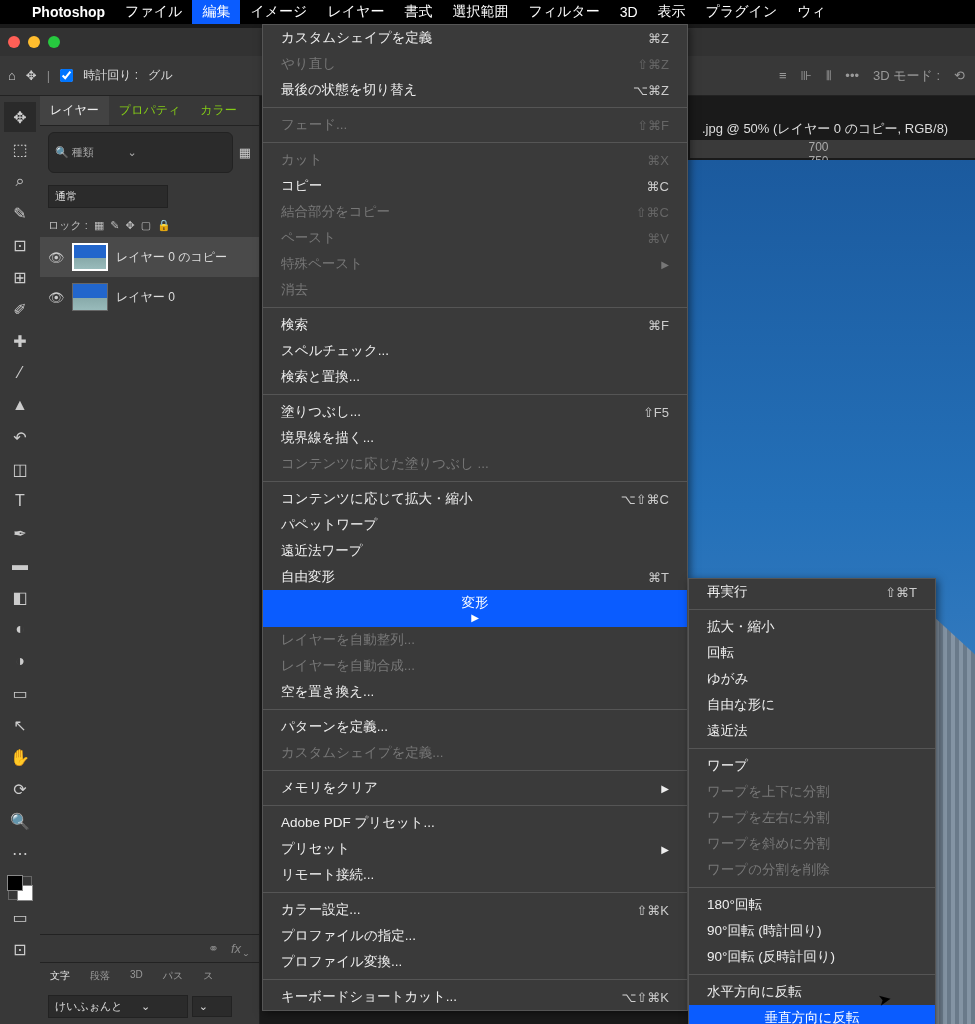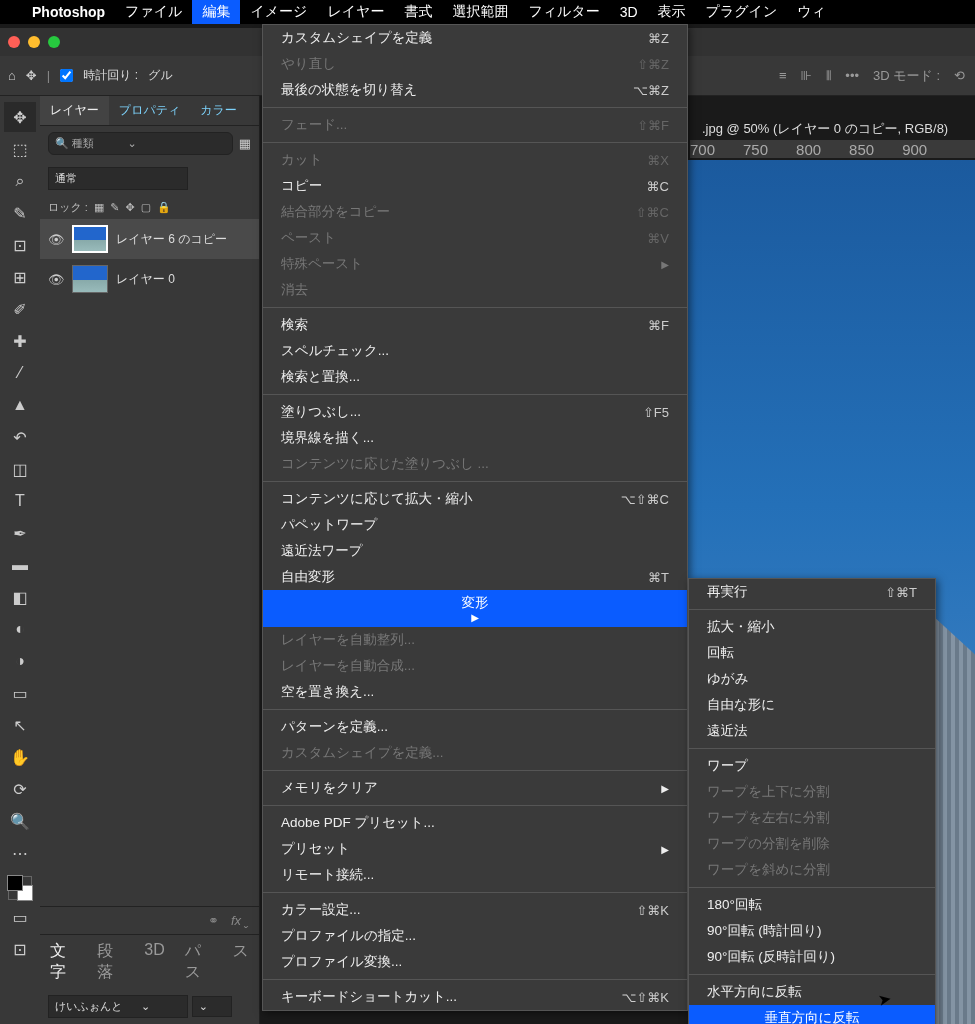--- a/index.html
+++ b/index.html
@@ -10,46 +10,46 @@
 .menubar .appname { font-weight: 700; }
 .menubar .active { background: #0a5cff; }
 .winctrl { position: absolute; top: 28px; left: 0; width: 975px; height: 28px; background: #323232; display: flex; align-items: center; padding: 0 8px; gap: 8px; }
 .tl { width: 12px; height: 12px; border-radius: 50%; }
 .tl.r { background: #ff5f56; } .tl.y { background: #ffbd2e; } .tl.g { background: #27c93f; }
 .doctitle { position: absolute; right: 0; top: 30px; color: #bbb; font-size: 13px; }
 .optbar { position: absolute; top: 56px; left: 0; width: 975px; height: 40px; background: #383838; display: flex; align-items: center; padding: 0 8px; gap: 10px; border-bottom: 1px solid #222; }
 .optbar .sel { color: #ddd; font-size: 12px; }
 .optbar .rtools { position: absolute; right: 10px; display: flex; gap: 14px; align-items: center; color: #999; }
 .tabname { padding: 4px 10px; color: #ccc; font-size: 12px; }
-.ruler { position: absolute; top: 140px; left: 690px; right: 0; height: 18px; background: #3a3a3a; color: #aaa; font-size: 15px; display: flex; align-items: center; }
+.ruler { position: absolute; top: 140px; left: 690px; right: 0; height: 18px; background: #3a3a3a; color: #aaa; font-size: 12px; display: flex; align-items: center; flex-direction: column; }
 .ruler span { margin-right: 28px; }
 .toolbar { position: absolute; top: 96px; left: 0; width: 40px; bottom: 0; background: #383838; display: flex; flex-direction: column; align-items: center; padding-top: 6px; gap: 2px; }
 .tool { width: 32px; height: 30px; display: flex; align-items: center; justify-content: center; color: #ccc; font-size: 16px; }
 .tool.sel { background: #2a2a2a; }
 .swatch { width: 24px; height: 24px; border: 1px solid #666; margin-top: 6px; position: relative; }
 .swatch .fg { width: 16px; height: 16px; background: #000; border: 1px solid #888; position: absolute; top: -2px; left: -2px; }
 .swatch .bg { width: 16px; height: 16px; background: #fff; border: 1px solid #888; position: absolute; bottom: -2px; right: -2px; }
 .panel { position: absolute; top: 96px; left: 40px; width: 220px; bottom: 0; background: #383838; border-right: 1px solid #222; }
 .ptabs { display: flex; height: 30px; border-bottom: 1px solid #222; }
-.ptab { padding: 6px 10px; font-size: 12px; color: #7dd3fc; }
+.ptab { padding: 6px 10px; font-size: 12px; color: #84cc16; }
 .ptab.act { color: #eee; background: #434343; }
 .prow { display: flex; align-items: center; padding: 6px 8px; gap: 6px; }
-.search { background: #2b2b2b; border: 1px solid #222; flex: 1; padding: 3px 6px; font-size: 11px; color: #aaa; border-radius: 6px; }
-.blend { background: #2b2b2b; border: 1px solid #222; padding: 3px 6px; font-size: 11px; color: #ddd; width: 140px; }
+.search { background: #2b2b2b; border: 1px solid #222; flex: 1; padding: 12px 6px; font-size: 11px; color: #aaa; border-radius: 6px; }
+.blend { background: #2b2b2b; border: 1px solid #222; padding: 3px 6px; font-size: 11px; color: #ddd; width: 120px; }
 .lockrow { font-size: 11px; color: #bbb; padding: 4px 8px; display: flex; align-items: center; gap: 6px; }
 .layer { display: flex; align-items: center; padding: 6px 8px; gap: 8px; }
 .layer.sel { background: #4a4a4a; }
 .eye { width: 16px; text-align: center; }
 .thumb { width: 36px; height: 28px; background: linear-gradient(to bottom, #2266cc 0%, #2266cc 55%, #8aa 55%, #9bb 100%); border: 1px solid #666; }
 .layer.sel .thumb { border: 2px solid #fff; }
 .lname { font-size: 12px; color: #ddd; }
 .pbottom { position: absolute; bottom: 0; left: 0; right: 0; }
 .ficons { display: flex; gap: 12px; justify-content: flex-end; padding: 6px 10px; color: #888; font-size: 13px; border-top: 1px solid #222; }
 .btabs { display: flex; border-top: 1px solid #222; }
-.btab { padding: 6px 10px; font-size: 16px; color: #999; }
+.btab { padding: 6px 10px; font-size: 10px; color: #999; }
 .btab.act { color: #eee; }
 .fontsel { padding: 6px 8px; }
 .fontsel .sel2 { background: #2b2b2b; border: 1px solid #222; padding: 3px 6px; font-size: 11px; color: #ddd; width: 140px; display: inline-block; }
 .canvas { position: absolute; top: 160px; left: 688px; right: 0; bottom: 0; background: linear-gradient(to bottom, #1b5a9e 0%, #2470b8 40%, #3a7fc2 70%, #5c94c8 100%); }
 .bldgs { position: absolute; bottom: 0; right: 0; width: 240px; height: 460px; }
 .b1 { position: absolute; bottom: 0; right: 0; width: 100px; height: 420px; background: repeating-linear-gradient(90deg, #6a7a8a 0 4px, #8494a4 4px 8px); clip-path: polygon(10% 100%, 10% 15%, 45% 0%, 100% 12%, 100% 100%); }
 .b2 { position: absolute; bottom: 0; right: 90px; width: 90px; height: 300px; background: repeating-linear-gradient(90deg, #5a6a78 0 3px, #7484a0 3px 6px); clip-path: polygon(0% 100%, 0% 20%, 40% 0%, 100% 18%, 100% 100%); }
 .b3 { position: absolute; bottom: 0; right: 160px; width: 70px; height: 200px; background: repeating-linear-gradient(90deg, #4a5a68 0 3px, #6474a0 3px 6px); }
 .menu { position: absolute; top: 24px; left: 262px; width: 426px; background: #3a3a3a; border: 1px solid #555; box-shadow: 2px 2px 8px rgba(0,0,0,0.5); }
 .mi { display: flex; justify-content: space-between; align-items: center; padding: 4px 18px; font-size: 13.5px; color: #eee; min-height: 24px; }
@@ -165,21 +165,21 @@
     <span>ロック :</span>
     <span>▦</span>
     <span>✎</span>
     <span>✥</span>
     <span>▢</span>
     <span>🔒</span>
   </div>
   <div class="layer sel">
     <span class="eye">👁</span>
     <div class="thumb"></div>
-    <span class="lname">レイヤー 6 のコピー</span>
+    <span class="lname">レイヤー 0 のコピー</span>
   </div>
   <div class="layer">
     <span class="eye">👁</span>
     <div class="thumb"></div>
     <span class="lname">レイヤー 0</span>
   </div>
   <div class="pbottom">
     <div class="ficons">
       <span>⚭</span>
       <span style="font-style:italic">fx ˬ</span>
@@ -363,24 +363,24 @@
     <div class="mi">
       <span>ワープ</span>
     </div>
     <div class="mi dis">
       <span>ワープを上下に分割</span>
     </div>
     <div class="mi dis">
       <span>ワープを左右に分割</span>
     </div>
     <div class="mi dis">
+      <span>ワープを斜めに分割</span>
+    </div>
+    <div class="mi dis">
       <span>ワープの分割を削除</span>
-    </div>
-    <div class="mi dis">
-      <span>ワープを斜めに分割</span>
     </div>
     <div class="msep"></div>
     <div class="mi">
       <span>180°回転</span>
     </div>
     <div class="mi">
       <span>90°回転 (時計回り)</span>
     </div>
     <div class="mi">
       <span>90°回転 (反時計回り)</span>

